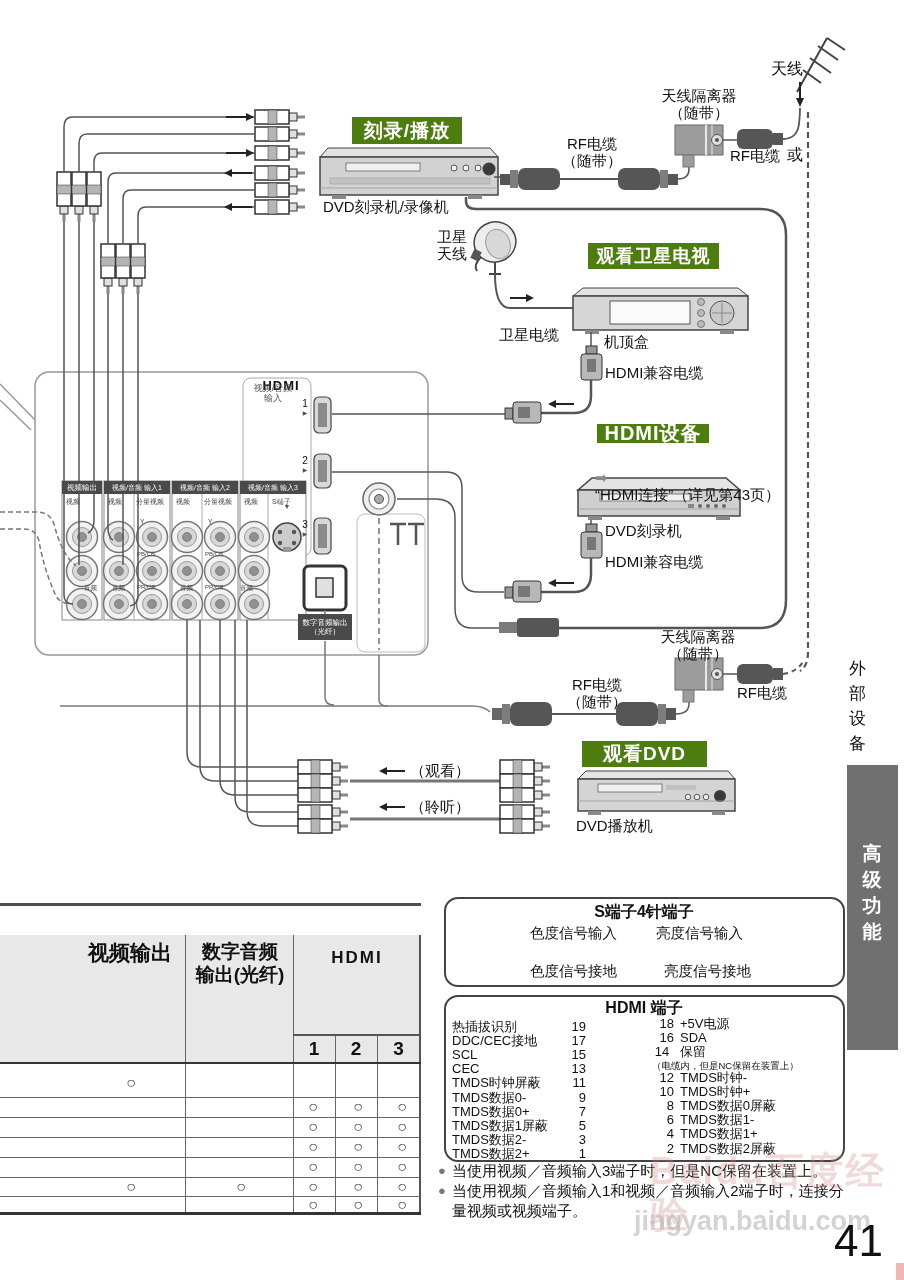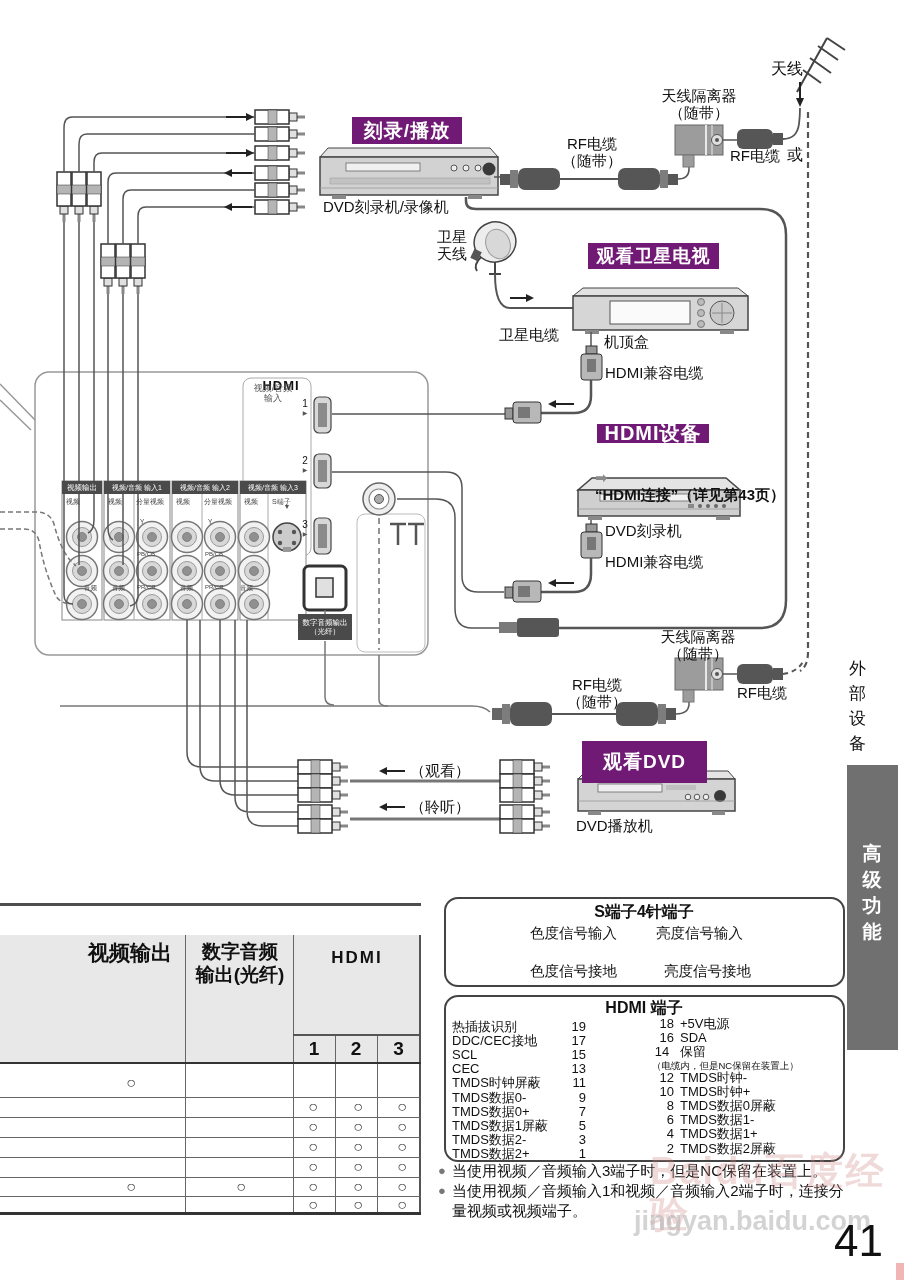--- a/index.html
+++ b/index.html
@@ -1,21 +1,21 @@
 <!DOCTYPE html>
 <html><head>
 <meta charset="utf-8">
 <style>
   html,body{margin:0;padding:0;background:#fff;}
   #page{position:relative;width:904px;height:1280px;background:#fff;overflow:hidden;
         font-family:"Liberation Sans","DejaVu Sans",sans-serif;color:#111;}
   .abs{position:absolute;}
   .lbl{position:absolute;font-size:15px;line-height:1.12;color:#111;white-space:pre-line;}
   .c{text-align:center;}
-  .shdr{position:absolute;background:#701a75;color:#fff;font-weight:bold;
+  .shdr{position:absolute;background:#4d7c0f;color:#fff;font-weight:bold;
         display:flex;align-items:center;justify-content:center;letter-spacing:1px;}
   .vtab{word-break:break-all;line-break:anywhere;}
   .box{position:absolute;border:2.5px solid #444;border-radius:14px;background:#fff;}
   .tline{position:absolute;background:#666;}
   .tcell{position:absolute;width:18px;height:18px;line-height:18px;text-align:center;
          font-size:16px;color:#444;}
   .pinlbl{position:absolute;font-size:13px;line-height:14px;white-space:nowrap;}
   .note{position:relative;padding-left:14px;font-size:15px;line-height:20px;}
   .note .b{position:absolute;left:0;top:0;color:#777;font-size:13px;}
   .phdr{position:absolute;background:#4a4a4a;color:#fff;text-align:center;
@@ -443,32 +443,32 @@
 <div class="lbl" style="left:437px;top:229px;">卫星
 天线</div>
 <div class="shdr" style="left:588px;top:243px;width:131px;height:26px;font-size:18px;">观看卫星电视</div>
 <div class="lbl" style="left:499px;top:327px;">卫星电缆</div>
 <div class="lbl" style="left:604px;top:334px;">机顶盒</div>
 <div class="lbl" style="left:605px;top:365px;">HDMI兼容电缆</div>
 
 <div class="shdr" style="left:597px;top:424px;width:112px;height:19px;font-size:20px;">HDMI设备</div>
 <div class="lbl" style="left:595px;top:453px;font-size:15px;">
   <span style="color:#8a8a8a;font-weight:bold;">➡</span>
-  <span style="font-weight:bold;">“HDMI连接”（详见第43页）</span>
+  <span style="font-weight:normal;">“HDMI连接”（详见第43页）</span>
 </div>
 <div class="lbl" style="left:605px;top:523px;">DVD刻录机</div>
 <div class="lbl" style="left:605px;top:554px;">HDMI兼容电缆</div>
 
 <div class="lbl c" style="left:652px;top:629px;width:92px;">天线隔离器
 （随带）</div>
 <div class="lbl" style="left:737px;top:685px;">RF电缆</div>
 <div class="lbl c" style="left:561px;top:677px;width:72px;">RF电缆
 （随带）</div>
 
-<div class="shdr" style="left:582px;top:741px;width:125px;height:42px;font-size:19px;">观看DVD</div>
+<div class="shdr" style="left:582px;top:741px;width:125px;height:26px;font-size:19px;">观看DVD</div>
 <div class="lbl" style="left:410px;top:763px;">（观看）</div>
 <div class="lbl" style="left:410px;top:799px;">（聆听）</div>
 <div class="lbl" style="left:576px;top:818px;">DVD播放机</div>
 
 <div class="lbl vtab" style="left:849px;top:656px;width:18px;font-size:17px;line-height:25px;">外部设备</div>
 <div class="abs" style="left:847px;top:765px;width:51px;height:285px;background:#707070;">
   <div class="vtab" style="width:20px;margin:76px auto 0;color:#fff;font-weight:bold;font-size:19px;line-height:26px;">高级功能</div>
 </div>
 
 <div class="lbl c" style="left:254px;top:379px;width:54px;font-weight:bold;font-size:13px;letter-spacing:1px;">HDMI</div>

